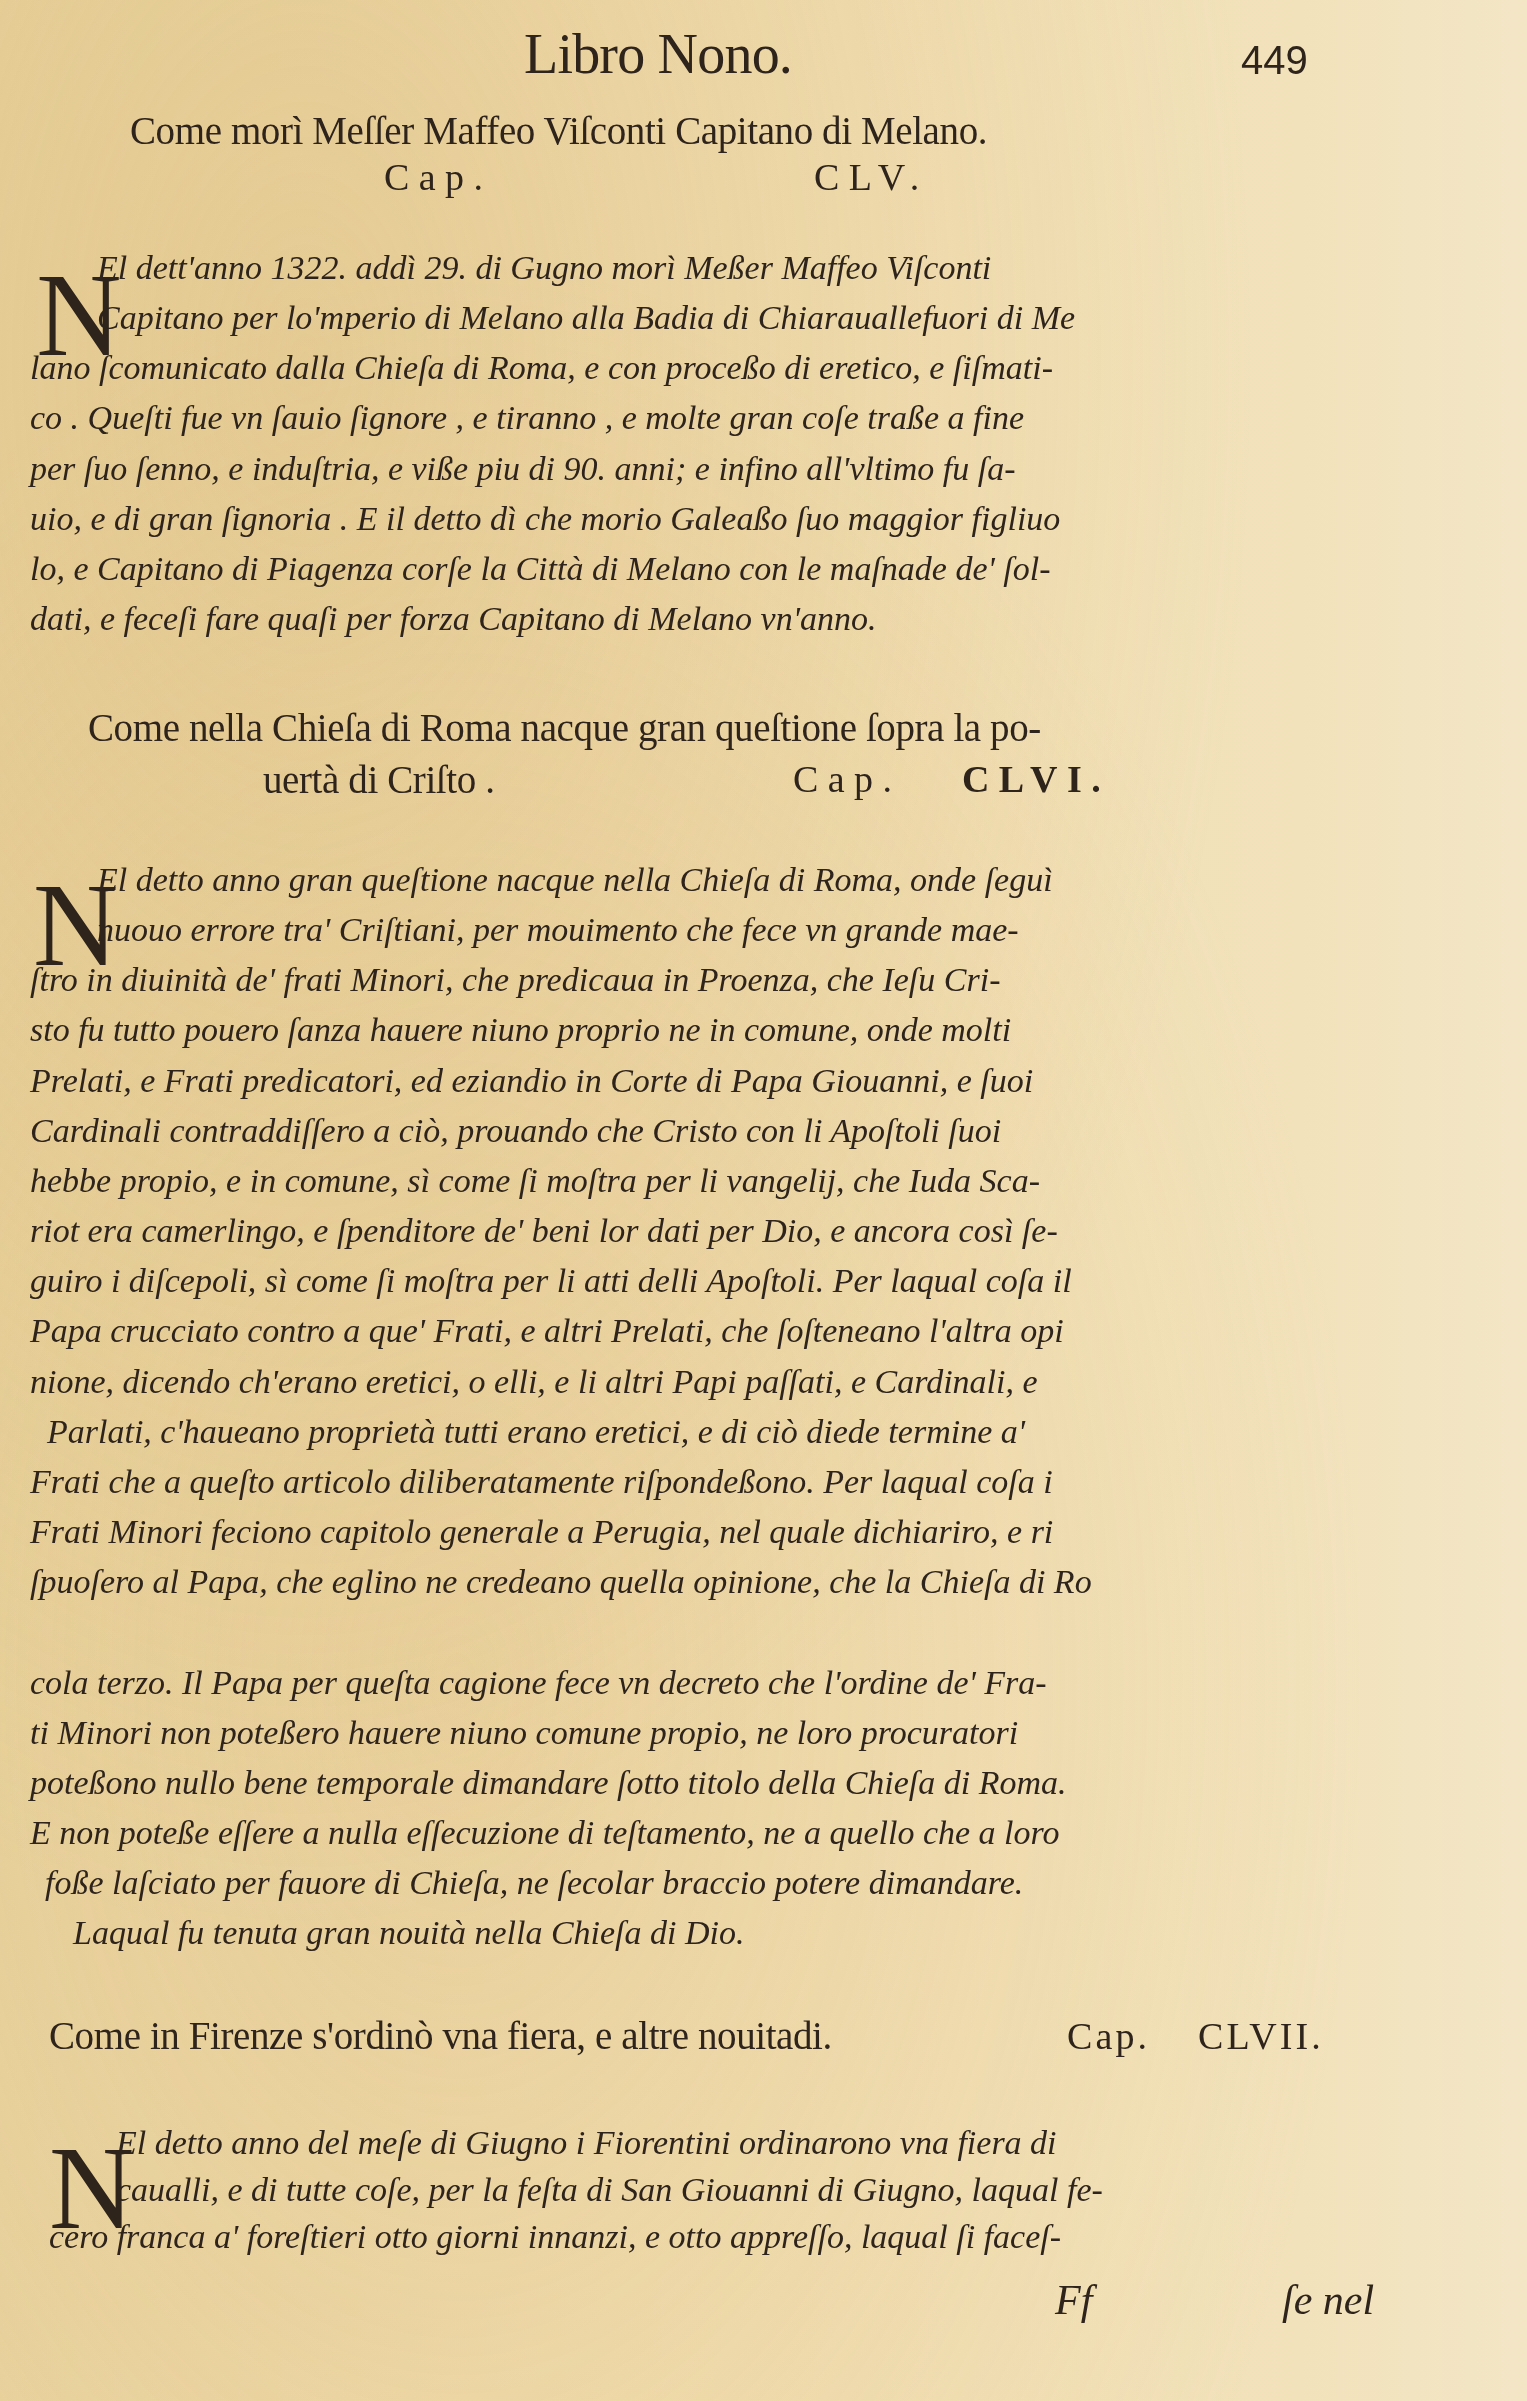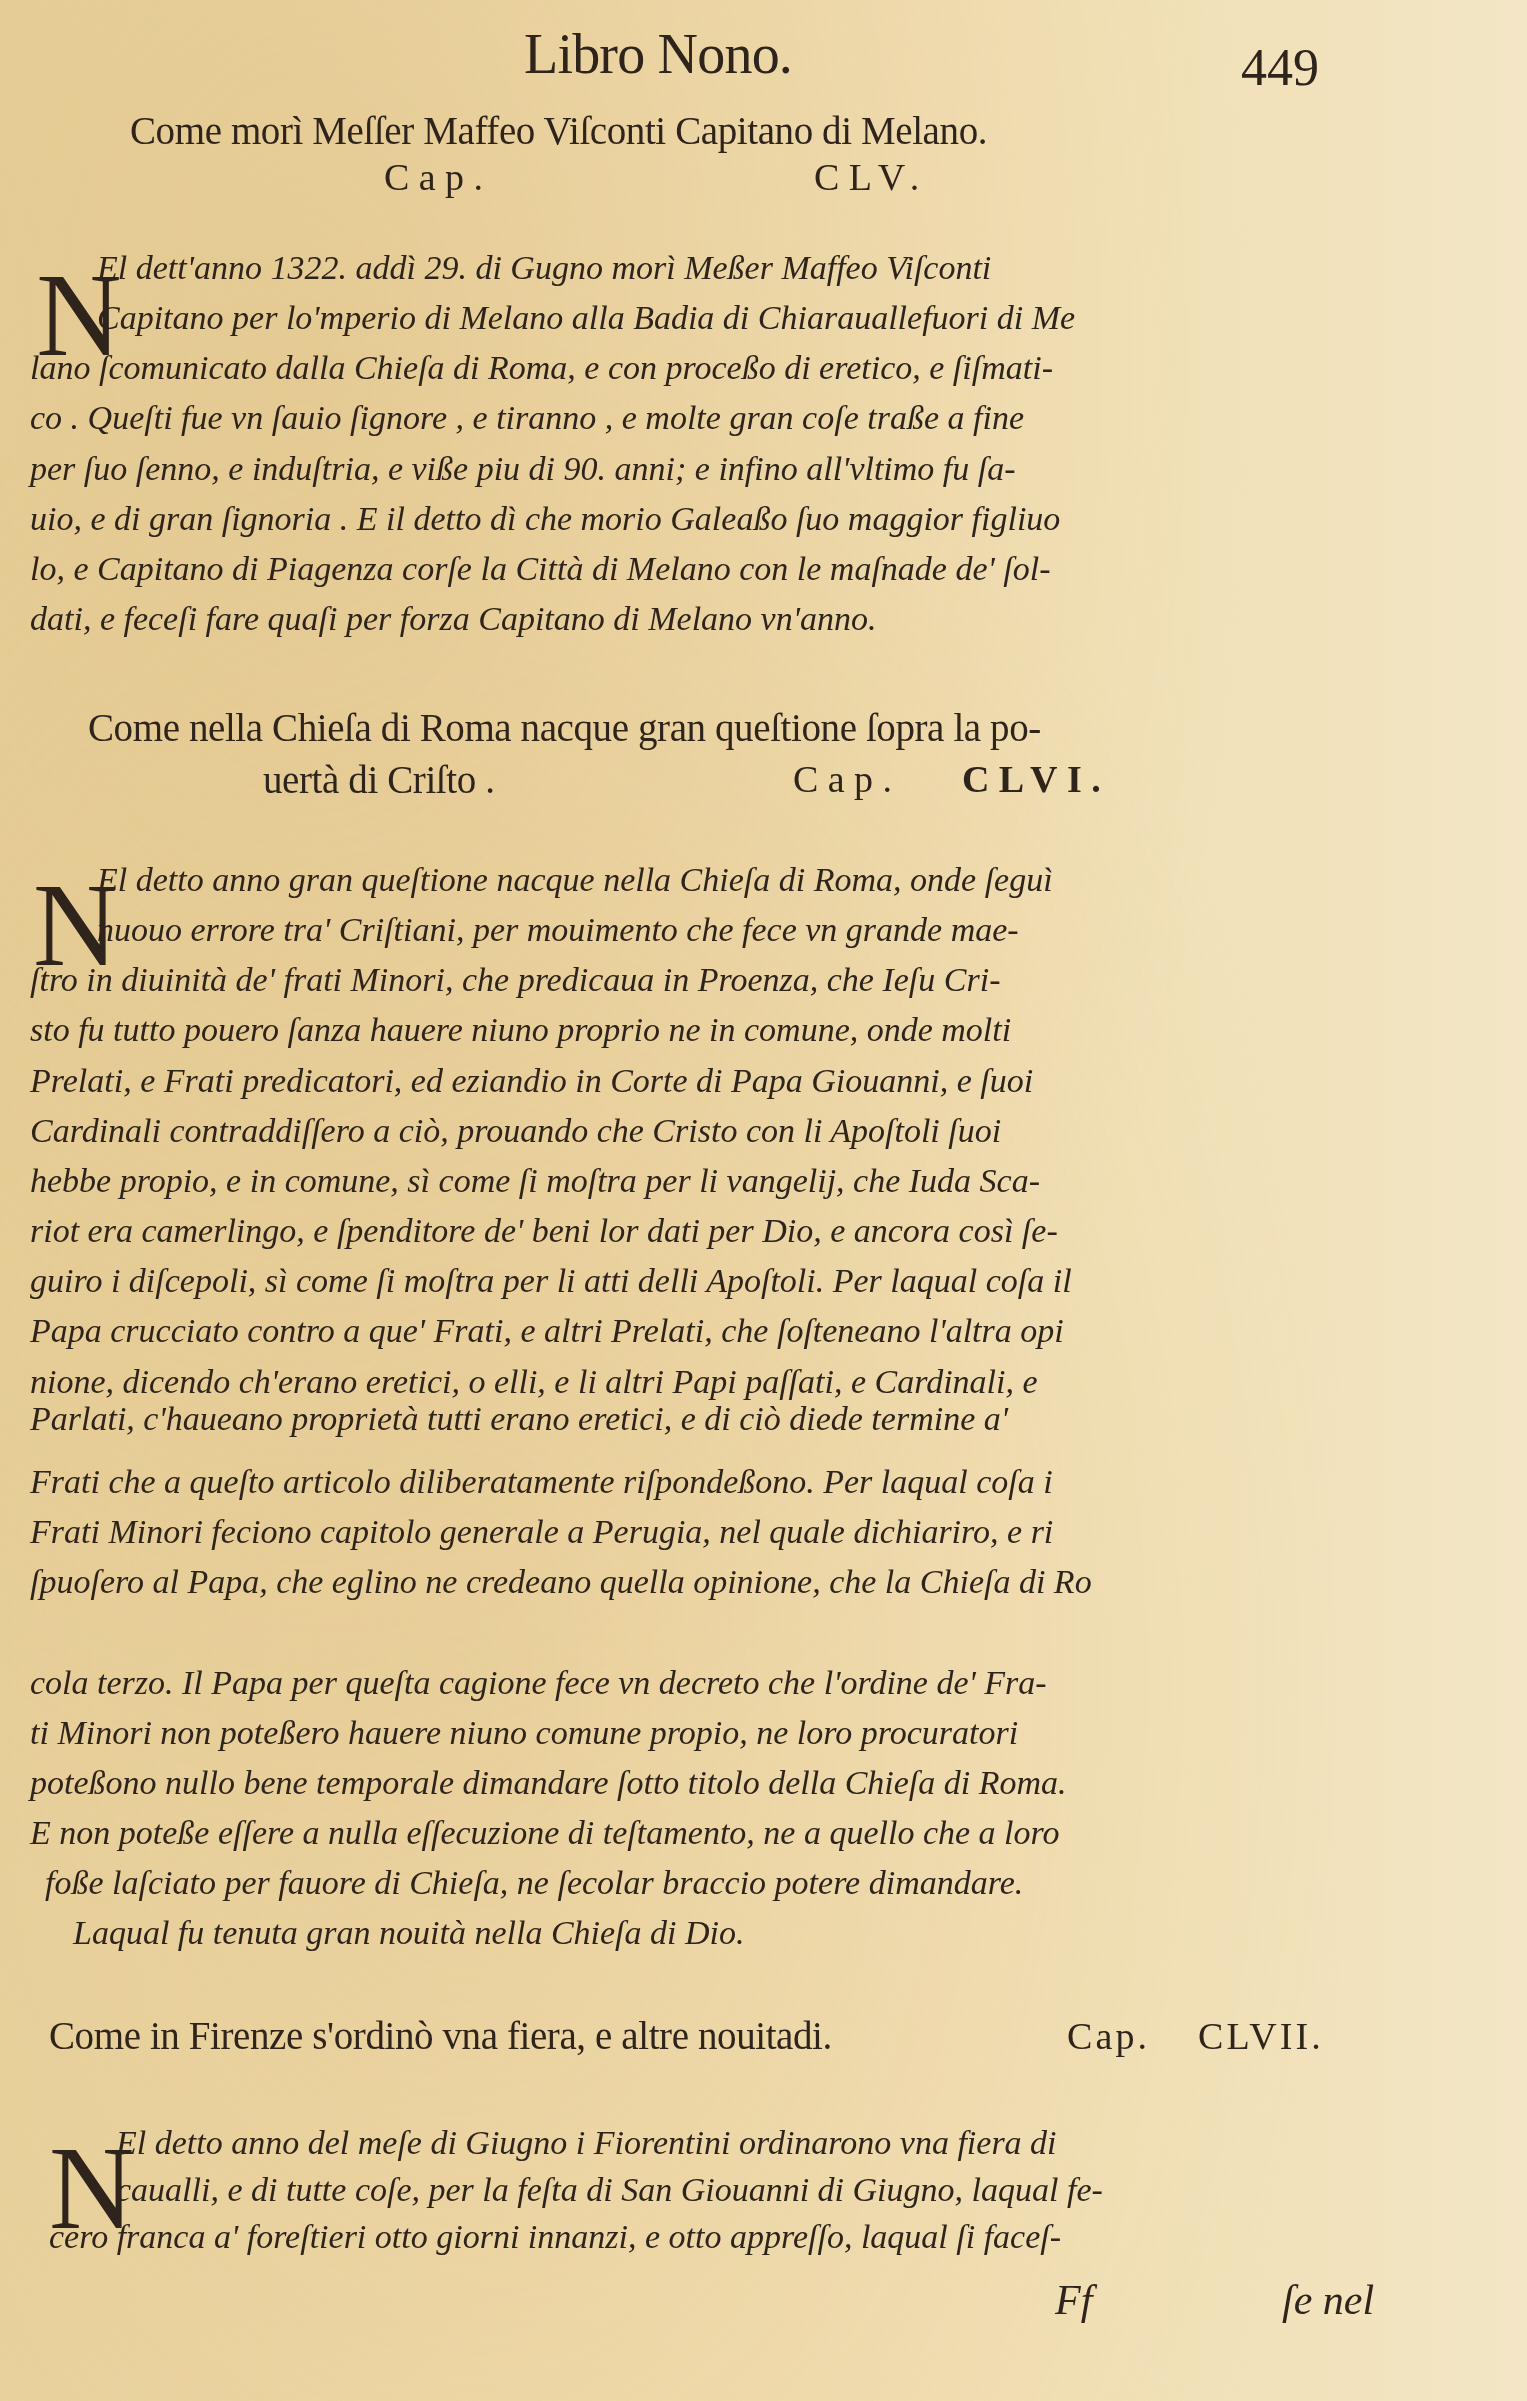--- a/index.html
+++ b/index.html
@@ -15,22 +15,22 @@
     position: relative;
   }
   .page { position: absolute; inset: 0; }
   .abs { position: absolute; white-space: nowrap; }
 
   .running-head {
     left: 524px; top: 22px; font-size: 56px; letter-spacing: -0.8px;
     font-family: "Liberation Serif", serif;
   }
   .page-number {
-    left: 1241px; top: 38px; font-size: 52px;
-    font-family: Liberation Serif, serif;
+    left: 1241px; top: 38px; font-size: 40px;
+    font-family: Liberation Sans, sans-serif;
   }
 
   .chap-title {
     font-family: "Liberation Serif", serif; font-size: 39px; letter-spacing: -0.4px;
   }
   .chap-cap { font-family: "Liberation Serif", serif; font-size: 38px; letter-spacing: 9.4px; }
 
   .para {
     position: absolute; left: 30px; width: 1317px;
     font-family: "Liberation Serif", serif; font-style: italic;
@@ -79,21 +79,21 @@
     <div class="line indented" style="top:50px;">nuouo errore tra' Criſtiani, per mouimento che fece vn grande mae-</div>
     <div class="line" style="top:100px;">ſtro in diuinità de' frati Minori, che predicaua in Proenza, che Ieſu Cri-</div>
     <div class="line" style="top:150px;">sto fu tutto pouero ſanza hauere niuno proprio ne in comune, onde molti</div>
     <div class="line" style="top:201px;">Prelati, e Frati predicatori, ed eziandio in Corte di Papa Giouanni, e ſuoi</div>
     <div class="line" style="top:251px;">Cardinali contraddiſſero a ciò, prouando che Cristo con li Apoſtoli ſuoi</div>
     <div class="line" style="top:301px;">hebbe propio, e in comune, sì come ſi moſtra per li vangelij, che Iuda Sca-</div>
     <div class="line" style="top:351px;">riot era camerlingo, e ſpenditore de' beni lor dati per Dio, e ancora così ſe-</div>
     <div class="line" style="top:401px;">guiro i diſcepoli, sì come ſi moſtra per li atti delli Apoſtoli. Per laqual coſa il</div>
     <div class="line" style="top:451px;">Papa crucciato contro a que' Frati, e altri Prelati, che ſoſteneano l'altra opi</div>
     <div class="line" style="top:502px;">nione, dicendo ch'erano eretici, o elli, e li altri Papi paſſati, e Cardinali, e</div>
-    <div class="line" style="top:539px;">Parlati, c'haueano proprietà tutti erano eretici, e di ciò diede termine a'</div>
+    <div class="line" style="top:552px;margin-left:17px;">Parlati, c'haueano proprietà tutti erano eretici, e di ciò diede termine a'</div>
     <div class="line" style="top:602px;">Frati che a queſto articolo diliberatamente riſpondeßono. Per laqual coſa i</div>
     <div class="line" style="top:652px;">Frati Minori feciono capitolo generale a Perugia, nel quale dichiariro, e ri</div>
     <div class="line" style="top:702px;">ſpuoſero al Papa, che eglino ne credeano quella opinione, che la Chieſa di Ro</div>
     <div class="line" style="top:803px;">cola terzo. Il Papa per queſta cagione fece vn decreto che l'ordine de' Fra-</div>
     <div class="line" style="top:853px;">ti Minori non poteßero hauere niuno comune propio, ne loro procuratori</div>
     <div class="line" style="top:903px;">poteßono nullo bene temporale dimandare ſotto titolo della Chieſa di Roma.</div>
     <div class="line" style="top:953px;">E non poteße eſſere a nulla eſſecuzione di teſtamento, ne a quello che a loro</div>
     <div class="line" style="top:1003px;margin-left:15px;">foße laſciato per fauore di Chieſa, ne ſecolar braccio potere dimandare.</div>
     <div class="line" style="top:1053px;margin-left:43px;">Laqual fu tenuta gran nouità nella Chieſa di Dio.</div>
   </div>

